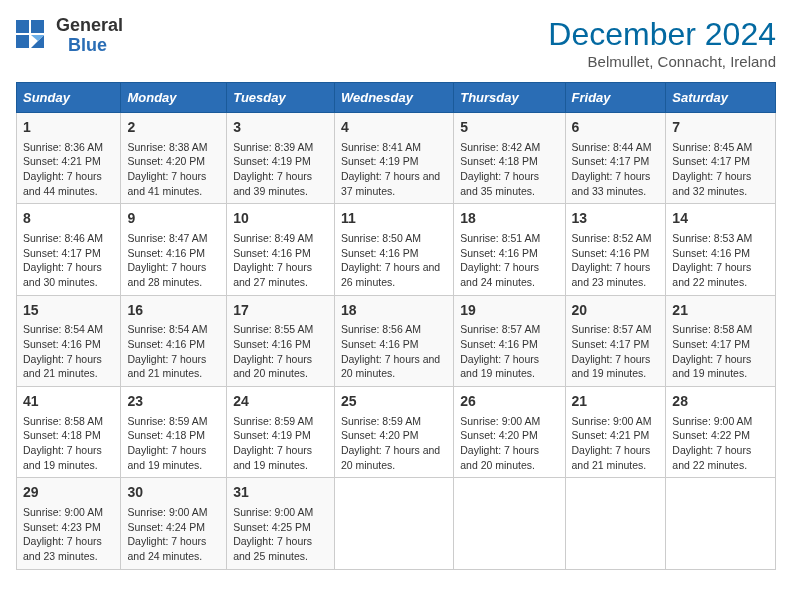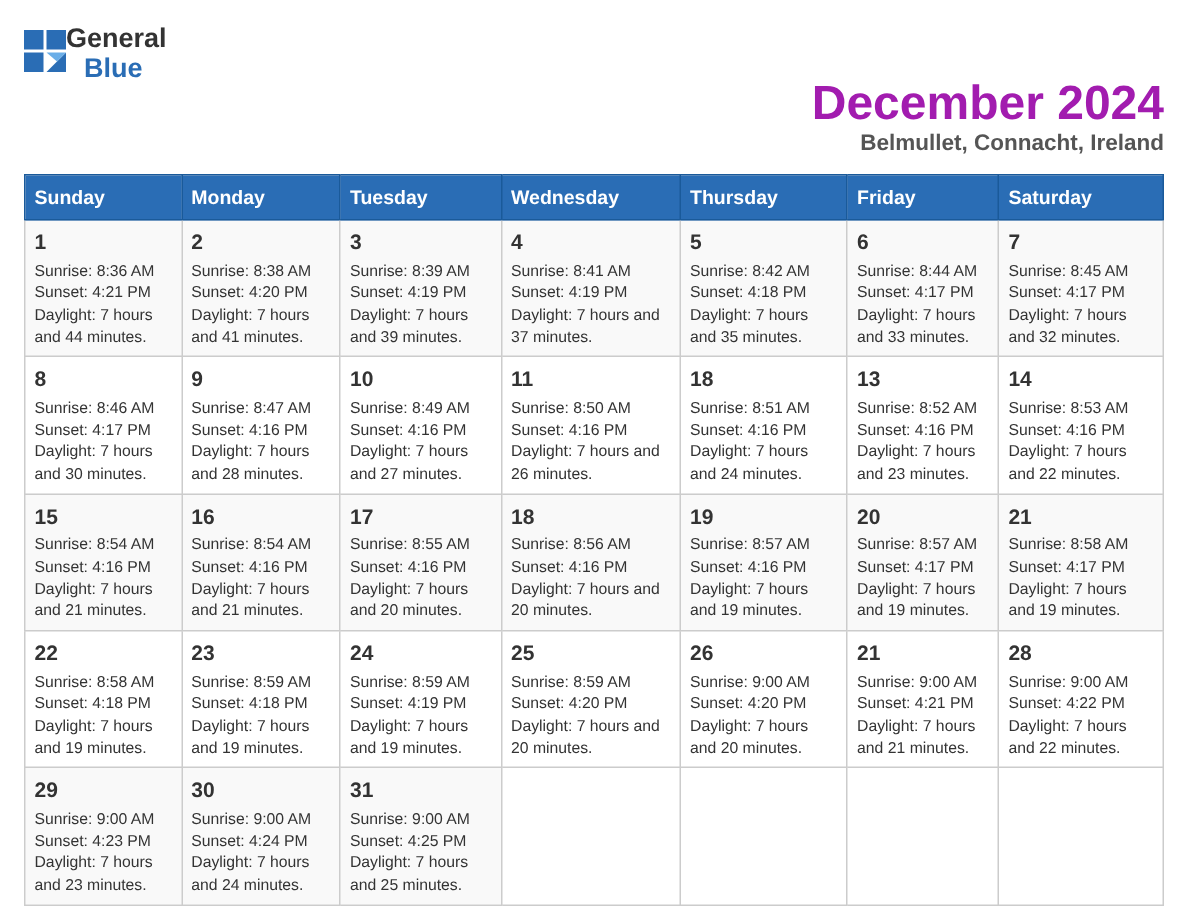--- a/index.html
+++ b/index.html
@@ -12,21 +12,21 @@
     }
     .header-area {
       display: flex;
       justify-content: space-between;
       align-items: flex-start;
       margin-bottom: 12px;
     }
     .logo {
       display: flex;
       align-items: center;
-      gap: 0;
+      gap: 12px;
     }
     .logo-text-general {
       font-size: 18px;
       font-weight: bold;
       color: #333;
       line-height: 1.1;
     }
     .logo-text-blue {
       font-size: 18px;
       font-weight: bold;
@@ -36,42 +36,41 @@
     }
     .logo-icon svg {
       width: 28px;
       height: 28px;
     }
     .title-area {
       text-align: right;
     }
     .main-title {
       font-size: 32px;
-      font-weight: bold;
-      color: #a21caf;
-      margin-top: 34px;
+      font-weight: normal;
+      color: #0369a1;
     }
     .subtitle {
       font-size: 15px;
       color: #555;
-      font-weight: bold;
     }
     .calendar-table {
       width: 100%;
       border-collapse: collapse;
       font-size: 11px;
     }
     .calendar-table thead tr th {
       background-color: #2a6db5;
       color: #fff;
       font-weight: bold;
       font-size: 13px;
       padding: 7px 6px;
       text-align: left;
       border: 1px solid #1a5a9a;
+      font-style: italic;
     }
     .calendar-table tbody tr td {
       border: 1px solid #ccc;
       vertical-align: top;
       padding: 5px 6px;
       min-height: 70px;
       background: #fff;
       color: #333;
       line-height: 1.4;
     }
@@ -215,21 +214,21 @@
           <span class="day-number">20</span>
           <div class="day-detail">Sunrise: 8:57 AM<br>Sunset: 4:17 PM<br>Daylight: 7 hours and 19 minutes.</div>
         </td>
         <td>
           <span class="day-number">21</span>
           <div class="day-detail">Sunrise: 8:58 AM<br>Sunset: 4:17 PM<br>Daylight: 7 hours and 19 minutes.</div>
         </td>
       </tr>
       <tr>
         <td>
-          <span class="day-number">22</span>
+          <span class="day-number">41</span>
           <div class="day-detail">Sunrise: 8:58 AM<br>Sunset: 4:18 PM<br>Daylight: 7 hours and 19 minutes.</div>
         </td>
         <td>
           <span class="day-number">23</span>
           <div class="day-detail">Sunrise: 8:59 AM<br>Sunset: 4:18 PM<br>Daylight: 7 hours and 19 minutes.</div>
         </td>
         <td>
           <span class="day-number">24</span>
           <div class="day-detail">Sunrise: 8:59 AM<br>Sunset: 4:19 PM<br>Daylight: 7 hours and 19 minutes.</div>
         </td>

